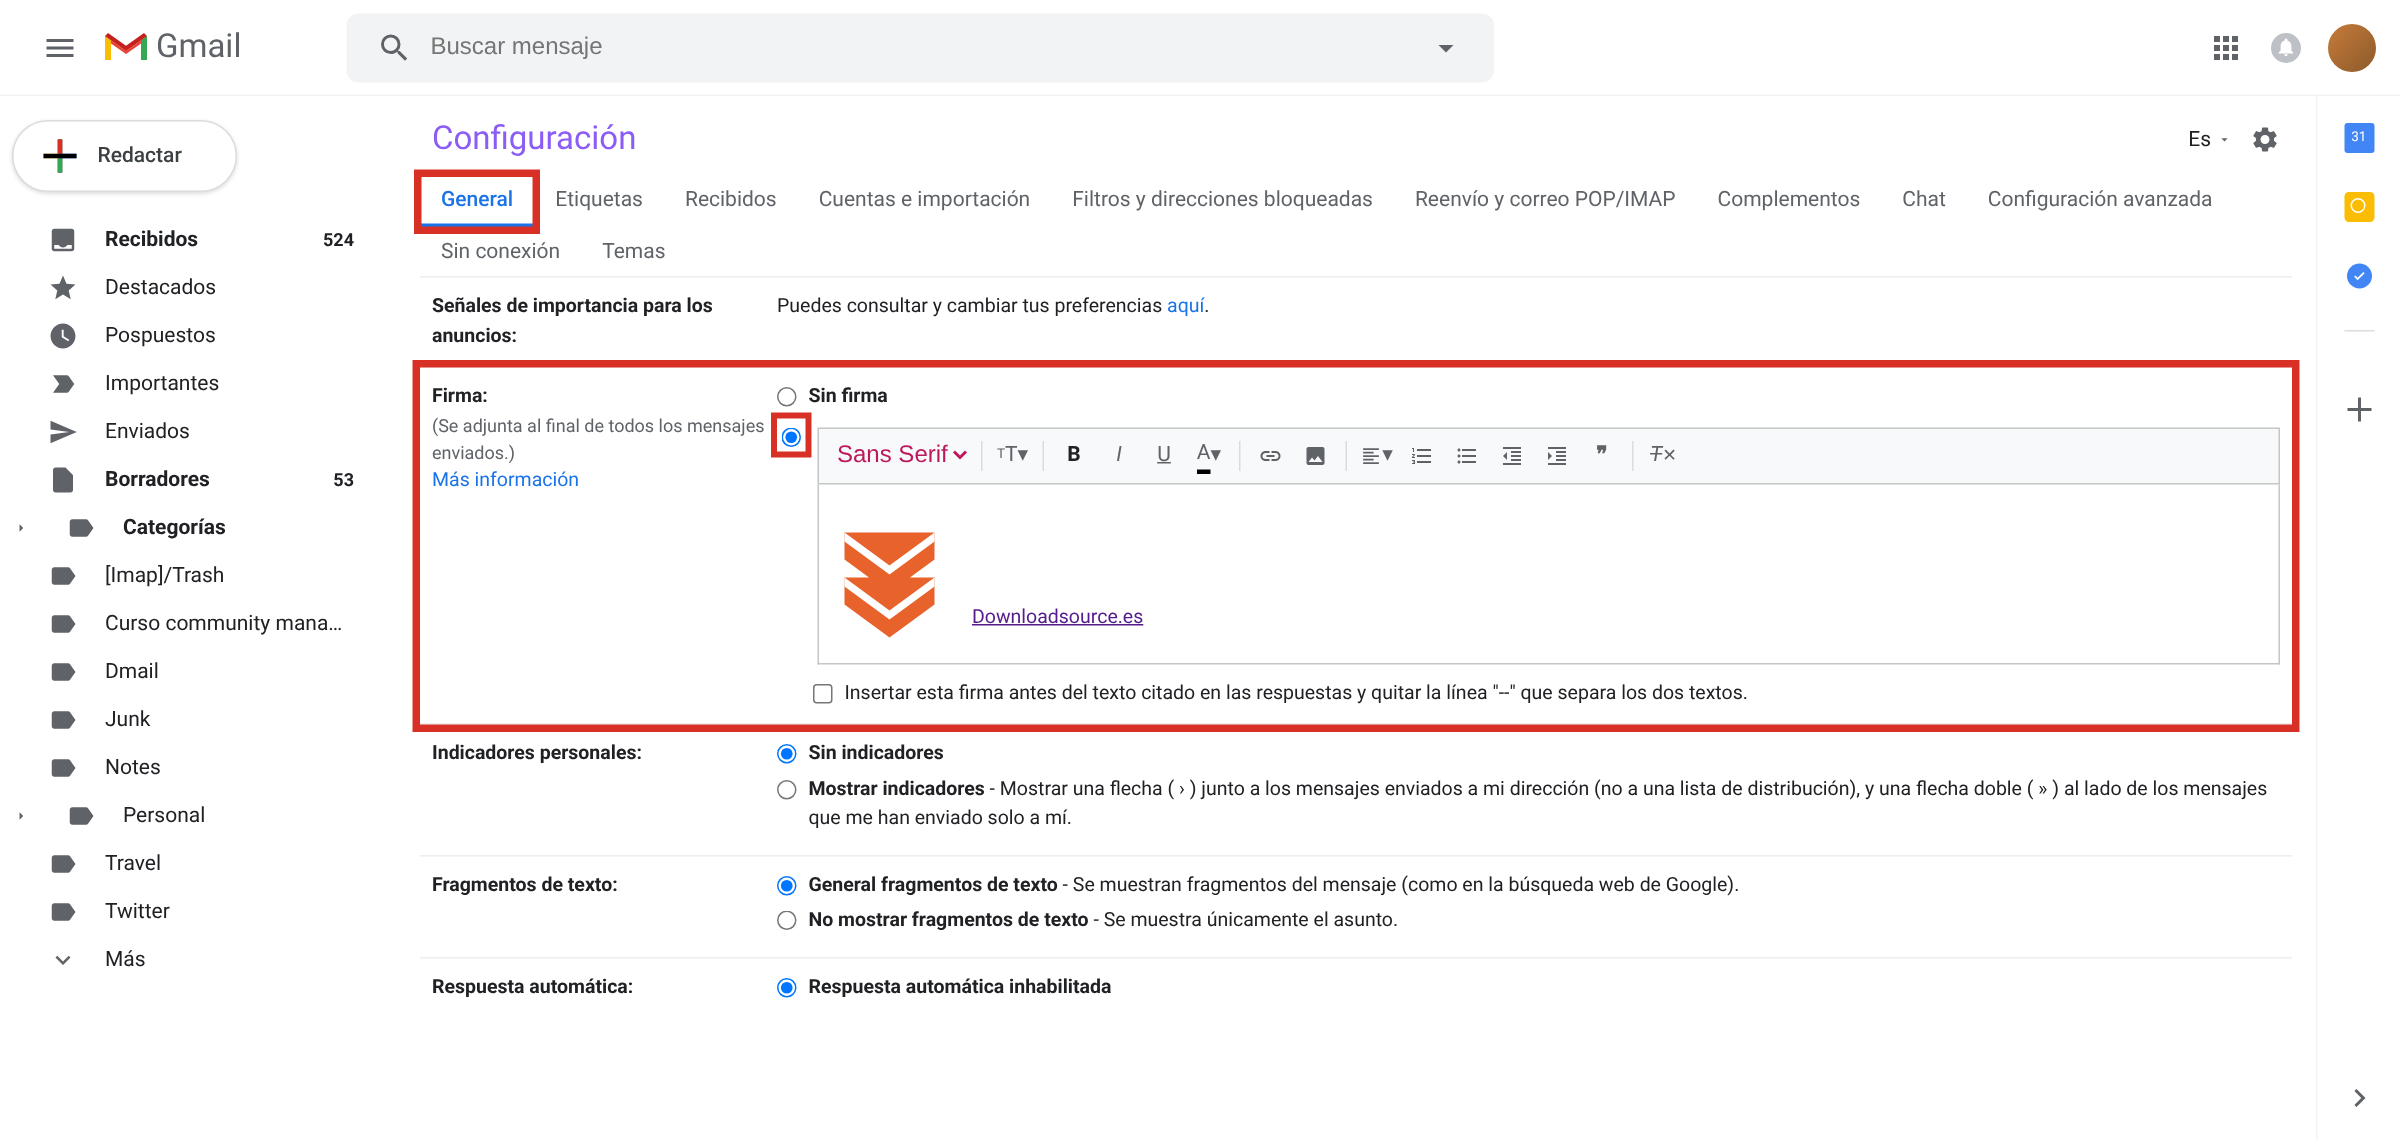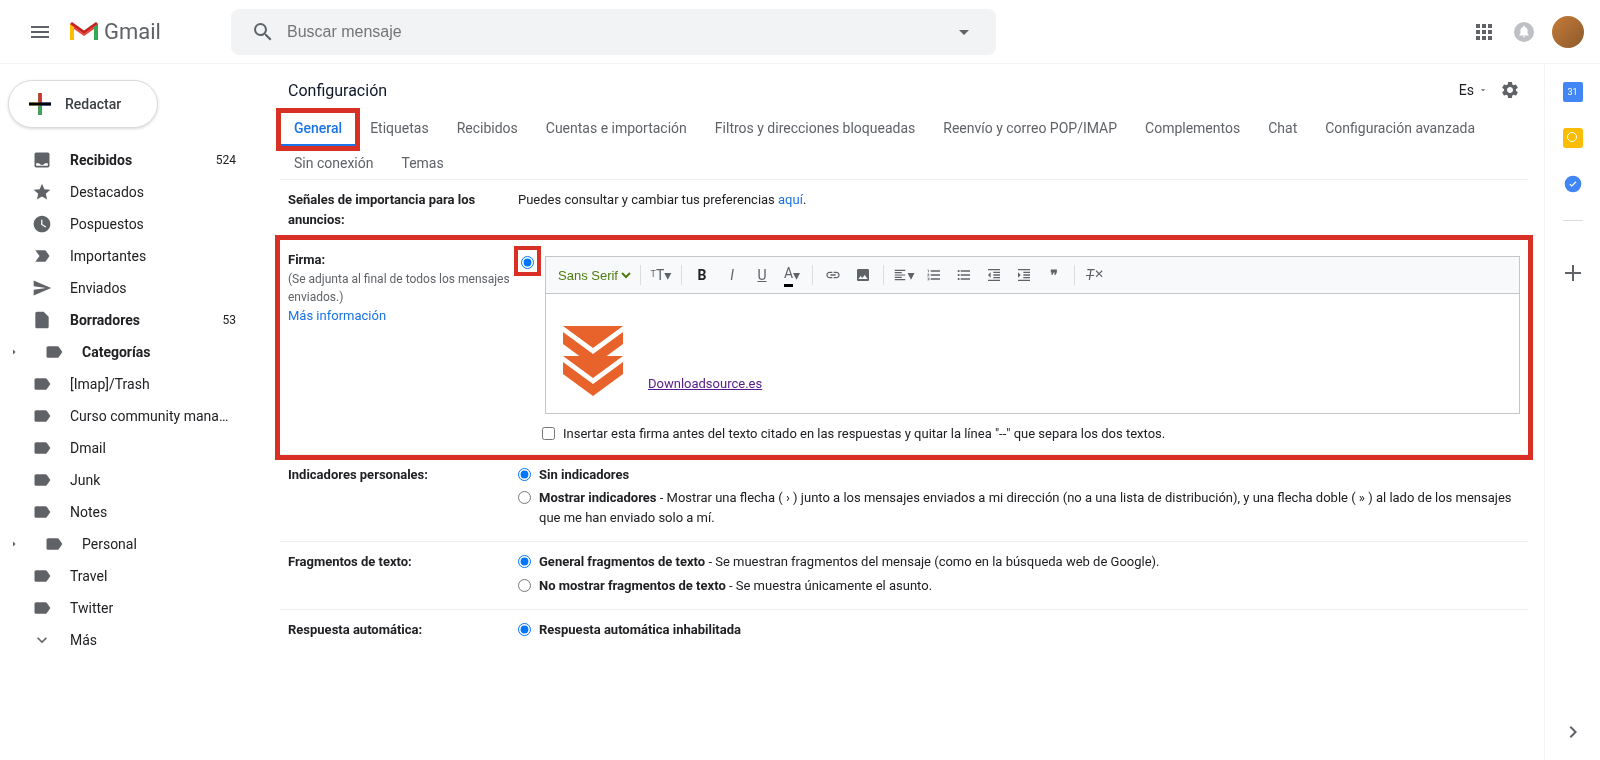--- a/index.html
+++ b/index.html
@@ -31,36 +31,36 @@
 .compose-plus .h1 { position: absolute; top: 50%; left: 0; height: 3px; width: 50%; transform: translateY(-50%); background: #fbbc04; }
 .compose-plus .h2 { position: absolute; top: 50%; right: 0; height: 3px; width: 50%; transform: translateY(-50%); background: #1a73e8; }
 .compose-plus .v2 { position: absolute; left: 50%; bottom: 0; width: 3px; height: 50%; transform: translateX(-50%); background: #34a853; }
 
 .nav-list { list-style: none; }
 .nav-item { display: flex; align-items: center; height: 32px; padding: 0 12px 0 26px; border-radius: 0 16px 16px 0; margin-right: 8px; cursor: pointer; color: #202124; font-size: 14px; gap: 18px; }
 .nav-item.bold { font-weight: 700; }
 .nav-item .icon { width: 20px; height: 20px; fill: #5f6368; flex-shrink: 0; }
 .nav-item .label { flex: 1; overflow: hidden; text-overflow: ellipsis; white-space: nowrap; }
 .nav-item .count { font-size: 12px; color: #5f6368; }
-.nav-item.bold .count { font-weight: 400; color: #202124; }
+.nav-item.bold .count { font-weight: 700; color: #202124; }
 .nav-item .expand { width: 12px; height: 12px; fill: #5f6368; margin-left: -18px; margin-right: 6px; }
 
 
 .sidepanel { width: 56px; border-left: 1px solid #f1f3f4; display: flex; flex-direction: column; align-items: center; padding-top: 18px; gap: 26px; flex-shrink: 0; }
 .sidepanel .spicon { width: 20px; height: 20px; cursor: pointer; }
 .sidepanel .plus { margin-top: 16px; width: 20px; height: 20px; position: relative; cursor: pointer; }
 .sidepanel .plus::before, .sidepanel .plus::after { content: ''; position: absolute; background: #5f6368; }
 .sidepanel .plus::before { left: 50%; top: 2px; width: 2px; height: 16px; transform: translateX(-50%); }
 .sidepanel .plus::after { top: 50%; left: 2px; height: 2px; width: 16px; transform: translateY(-50%); }
 .sidepanel .expand-arrow { margin-top: auto; margin-bottom: 16px; width: 24px; height: 24px; fill: #5f6368; cursor: pointer; }
 
 
 .main { flex: 1; overflow-y: auto; padding: 0 16px 0 24px; }
 .settings-header { display: flex; align-items: center; padding: 16px 8px 8px 8px; }
-.settings-title { font-size: 16px; color: #0f172a; flex: 1; }
+.settings-title { font-size: 22px; color: #8b5cf6; flex: 1; }
 .lang { color: #202124; font-size: 14px; display: flex; align-items: center; gap: 4px; cursor: pointer; }
 .gear { width: 20px; height: 20px; fill: #5f6368; margin-left: 12px; cursor: pointer; }
 
 .tabs { display: flex; flex-wrap: wrap; gap: 0; border-bottom: 1px solid #eee; padding: 4px 0 0 0; font-size: 14px; }
 .tab { padding: 8px 14px; color: #5f6368; cursor: pointer; white-space: nowrap; }
 .tab.active { color: #1a73e8; border-bottom: 3px solid #1a73e8; font-weight: 500; }
 .tab.highlighted-box { outline: 5px solid #d93025; outline-offset: -1px; }
 
 .setting-row { display: flex; padding: 10px 8px; border-bottom: 1px solid #eee; font-size: 13px; line-height: 1.5; }
 .setting-label { width: 230px; flex-shrink: 0; }
@@ -74,21 +74,21 @@
 .radio-row .bold { font-weight: 700; }
 .chk-row { display: flex; align-items: center; gap: 8px; margin-top: 10px; padding-left: 24px; }
 
 .red-frame { outline: 5px solid #d93025; outline-offset: 0; }
 .radio-frame { outline: 4px solid #d93025; padding: 3px; display: inline-flex; align-items: center; justify-content: center; }
 
 .sig-toolbar { border: 1px solid #c4c7c5; background: #f8f9fa; display: flex; align-items: center; padding: 4px 8px; gap: 2px; font-size: 13px; margin-top: 6px; }
 .sig-toolbar .tb { width: 28px; height: 28px; display: flex; align-items: center; justify-content: center; color: #5f6368; cursor: pointer; font-size: 14px; }
 .sig-toolbar .tb.bold-btn { font-weight: 700; color: #202124; }
 .sig-toolbar .sep { width: 1px; height: 20px; background: #dadce0; margin: 0 4px; }
-.sig-toolbar select { border: none; background: transparent; font-size: 13px; color: #4d7c0f; }
+.sig-toolbar select { border: none; background: transparent; font-size: 16px; color: #be185d; }
 .sig-editor { border: 1px solid #c4c7c5; border-top: none; min-height: 120px; padding: 12px; display: flex; align-items: flex-end; gap: 20px; }
 .sig-logo { width: 70px; height: 80px; position: relative; }
 .sig-link { color: #551a8b; text-decoration: underline; font-size: 13px; margin-bottom: 8px; }
 
 .link-blue { color: #1a73e8; text-decoration: none; }
 </style>
 </head>
 <body>
 
 <div class="header">
@@ -298,20 +298,24 @@
       </div>
     </div>
 
     <div class="setting-row red-frame">
       <div class="setting-label">
         <div class="main-label">Firma:</div>
         <div class="sub">(Se adjunta al final de todos los mensajes enviados.)</div>
         <a href="#" class="link-blue">Más información</a>
       </div>
       <div class="setting-content">
+        <div class="radio-row">
+          <input type="radio" name="sig" style="">
+          <label class="bold">Sin firma</label>
+        </div>
         <div class="radio-row" style="align-items:flex-start;">
           <span class="radio-frame">
             <input type="radio" name="sig" checked="" style="">
           </span>
           <div style="flex:1;">
             <div class="sig-toolbar">
               <select><option>Sans Serif</option></select>
               <span class="sep"></span>
               <div class="tb"><span style="font-size:9px;">T</span><span style="font-size:14px;">T</span>▾</div>
               <span class="sep"></span>

